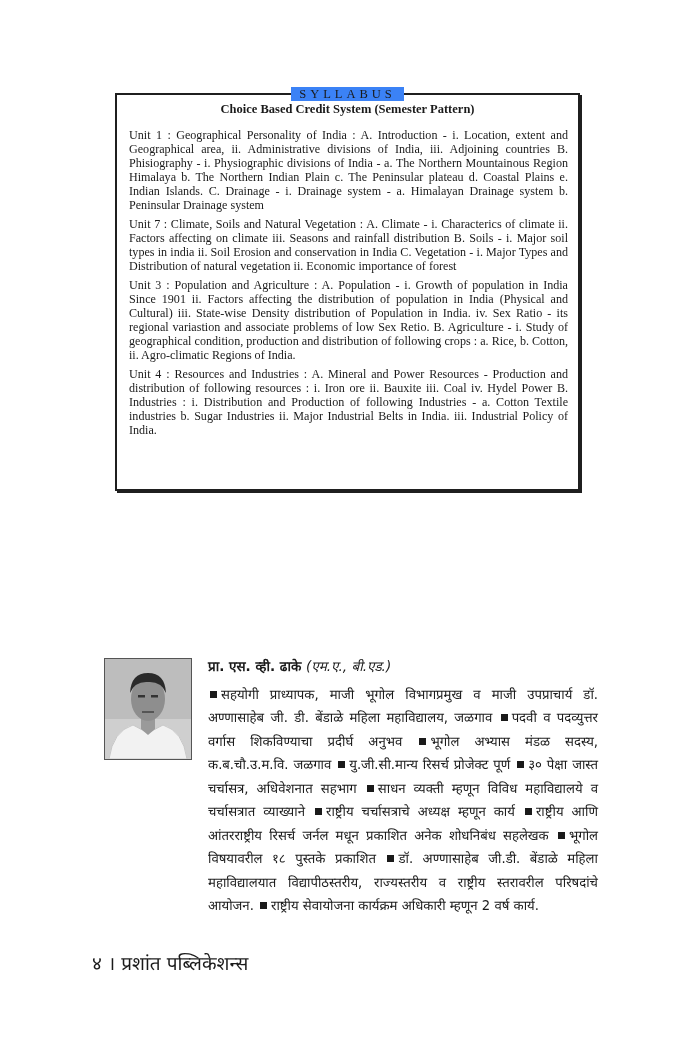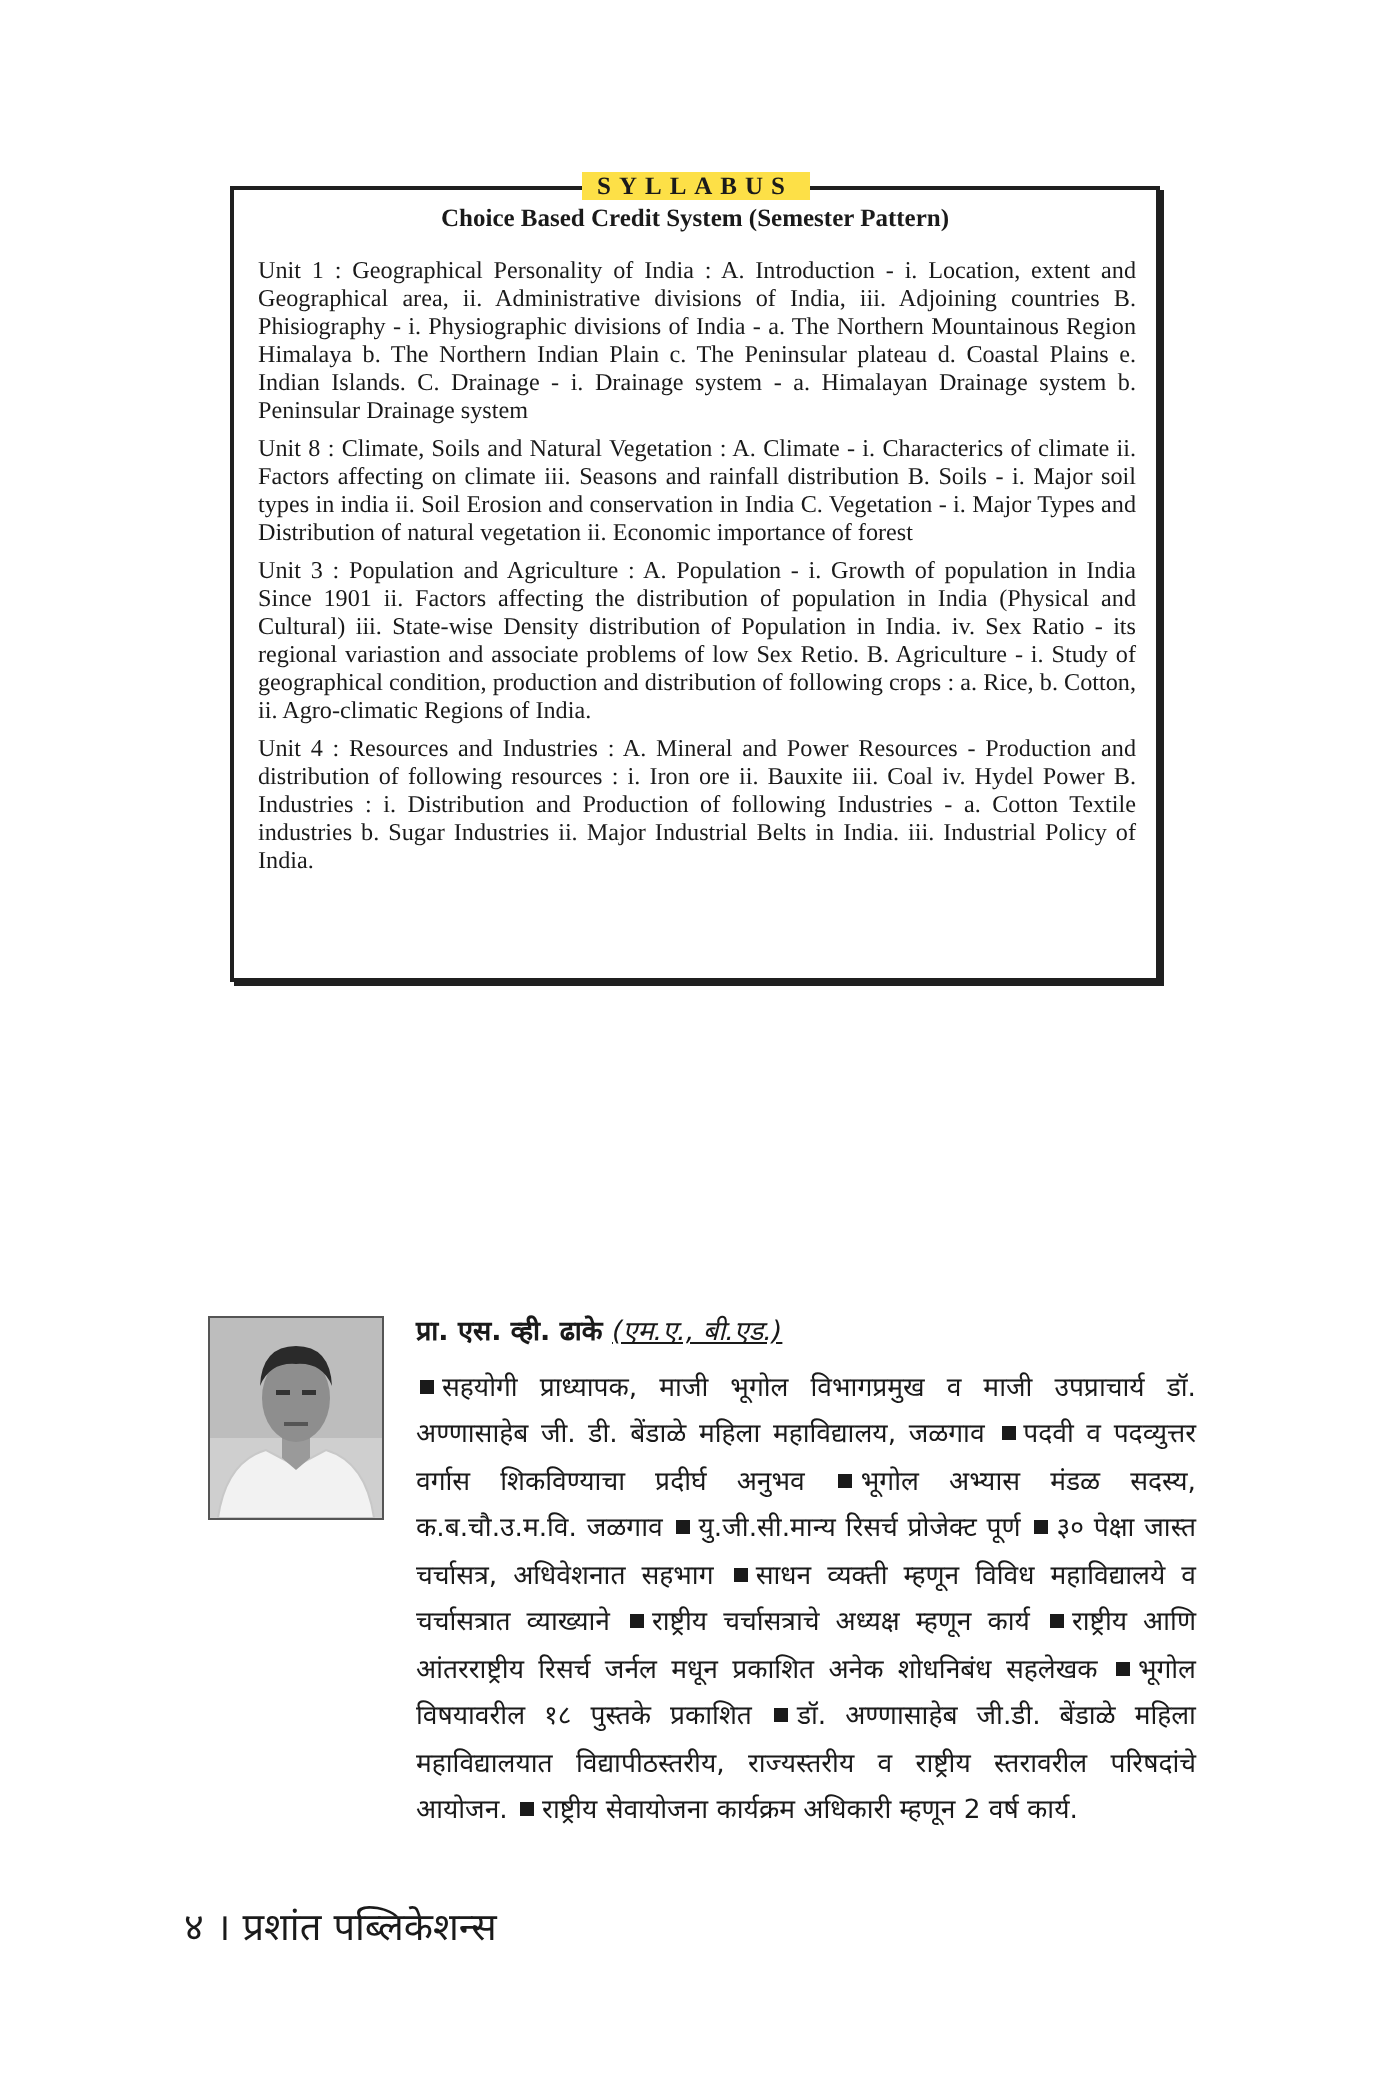--- a/index.html
+++ b/index.html
@@ -1,50 +1,50 @@
 <!DOCTYPE html>
 <html><head>
 <meta charset="utf-8">
 <style>
   html, body { margin: 0; padding: 0; background: #ffffff; }
   body { width: 699px; height: 1039px; position: relative; overflow: hidden;
          font-family: "Liberation Serif", "DejaVu Serif", serif; color: #1a1a1a; }
   .syllabus-box { position: absolute; left: 115px; top: 93px; width: 465px; height: 398px;
                   border: 2px solid #1f1f1f; box-shadow: 2px 2px 0 #1f1f1f; box-sizing: border-box; }
   .syllabus-title { position: absolute; left: 0; right: 0; top: -11px; text-align: center; }
-  .syllabus-title span { background: #fde047; padding: 0 8px; font-weight: bold; letter-spacing: 4px;
+  .syllabus-title span { background: #3b82f6; padding: 0 8px; font-weight: normal; letter-spacing: 4px;
                          font-size: 12.5px; }
   .subtitle { position: absolute; left: 0; right: 0; top: 7px; text-align: center; font-weight: bold;
               font-size: 12.5px; }
   .units { position: absolute; left: 12px; right: 10px; top: 33px; font-size: 12.1px; line-height: 14px;
            text-align: justify; }
   .unit { margin: 0 0 5px 0; }
   .unit b { font-weight: normal; }
   .photo { position: absolute; left: 104px; top: 658px; width: 88px; height: 102px;
            border: 1px solid #555; box-sizing: border-box; background: #d6d6d6; overflow: hidden; }
   .bio { position: absolute; left: 208px; top: 655px; width: 390px;
          font-family: "DejaVu Sans", sans-serif; font-size: 13.2px; line-height: 23.5px; text-align: justify; }
   .bio-name { font-weight: bold; font-size: 13.5px; margin-bottom: 4px; }
-  .bio-name i { font-weight: normal; font-style: italic; text-decoration: underline; }
+  .bio-name i { font-weight: normal; font-style: italic; }
   .bullet { display: inline-block; width: 7px; height: 7px; background: #1a1a1a; margin: 0 4px 1px 2px;
             vertical-align: middle; }
   .footer { position: absolute; left: 92px; top: 950px; font-family: "DejaVu Sans", sans-serif;
             font-size: 19px; }
 </style>
 </head>
 <body>
 
 <div class="syllabus-box">
   <div class="syllabus-title">
     <span>SYLLABUS</span>
   </div>
   <div class="subtitle">Choice Based Credit System (Semester Pattern)</div>
   <div class="units">
     <p class="unit"><b>Unit 1 : Geographical Personality of India :</b><span> A. Introduction - i. Location, extent and Geographical area, ii. Administrative divisions of India, iii. Adjoining countries B. Phisiography - i. Physiographic divisions of India - a. The Northern Mountainous Region Himalaya b. The Northern Indian Plain c. The Peninsular plateau d. Coastal Plains e. Indian Islands. C. Drainage - i. Drainage system - a. Himalayan Drainage system b. Peninsular Drainage system</span></p>
-    <p class="unit"><b>Unit 8 : Climate, Soils and Natural Vegetation :</b><span> A. Climate - i. Characterics of climate ii. Factors affecting on climate iii. Seasons and rainfall distribution B. Soils - i. Major soil types in india ii. Soil Erosion and conservation in India C. Vegetation - i. Major Types and Distribution of natural vegetation ii. Economic importance of forest</span></p>
+    <p class="unit"><b>Unit 7 : Climate, Soils and Natural Vegetation :</b><span> A. Climate - i. Characterics of climate ii. Factors affecting on climate iii. Seasons and rainfall distribution B. Soils - i. Major soil types in india ii. Soil Erosion and conservation in India C. Vegetation - i. Major Types and Distribution of natural vegetation ii. Economic importance of forest</span></p>
     <p class="unit"><b>Unit 3 : Population and Agriculture :</b><span> A. Population - i. Growth of population in India Since 1901 ii. Factors affecting the distribution of population in India (Physical and Cultural) iii. State-wise Density distribution of Population in India. iv. Sex Ratio - its regional variastion and associate problems of low Sex Retio. B. Agriculture - i. Study of geographical condition, production and distribution of following crops : a. Rice, b. Cotton, ii. Agro-climatic Regions of India.</span></p>
     <p class="unit"><b>Unit 4 : Resources and Industries :</b><span> A. Mineral and Power Resources - Production and distribution of following resources : i. Iron ore ii. Bauxite iii. Coal iv. Hydel Power B. Industries : i. Distribution and Production of following Industries - a. Cotton Textile industries b. Sugar Industries ii. Major Industrial Belts in India. iii. Industrial Policy of India.</span></p>
   </div>
 </div>
 
 <div class="photo">
   <svg width="86" height="100" viewBox="0 0 86 100">
     <rect width="86" height="100" fill="#cfcfcf"></rect>
     <rect width="86" height="60" fill="#bdbdbd"></rect>
     <path d="M4 100 Q8 72 28 66 L43 74 L58 66 Q78 72 82 100 Z" fill="#f2f2f2" stroke="#c8c8c8"></path>

